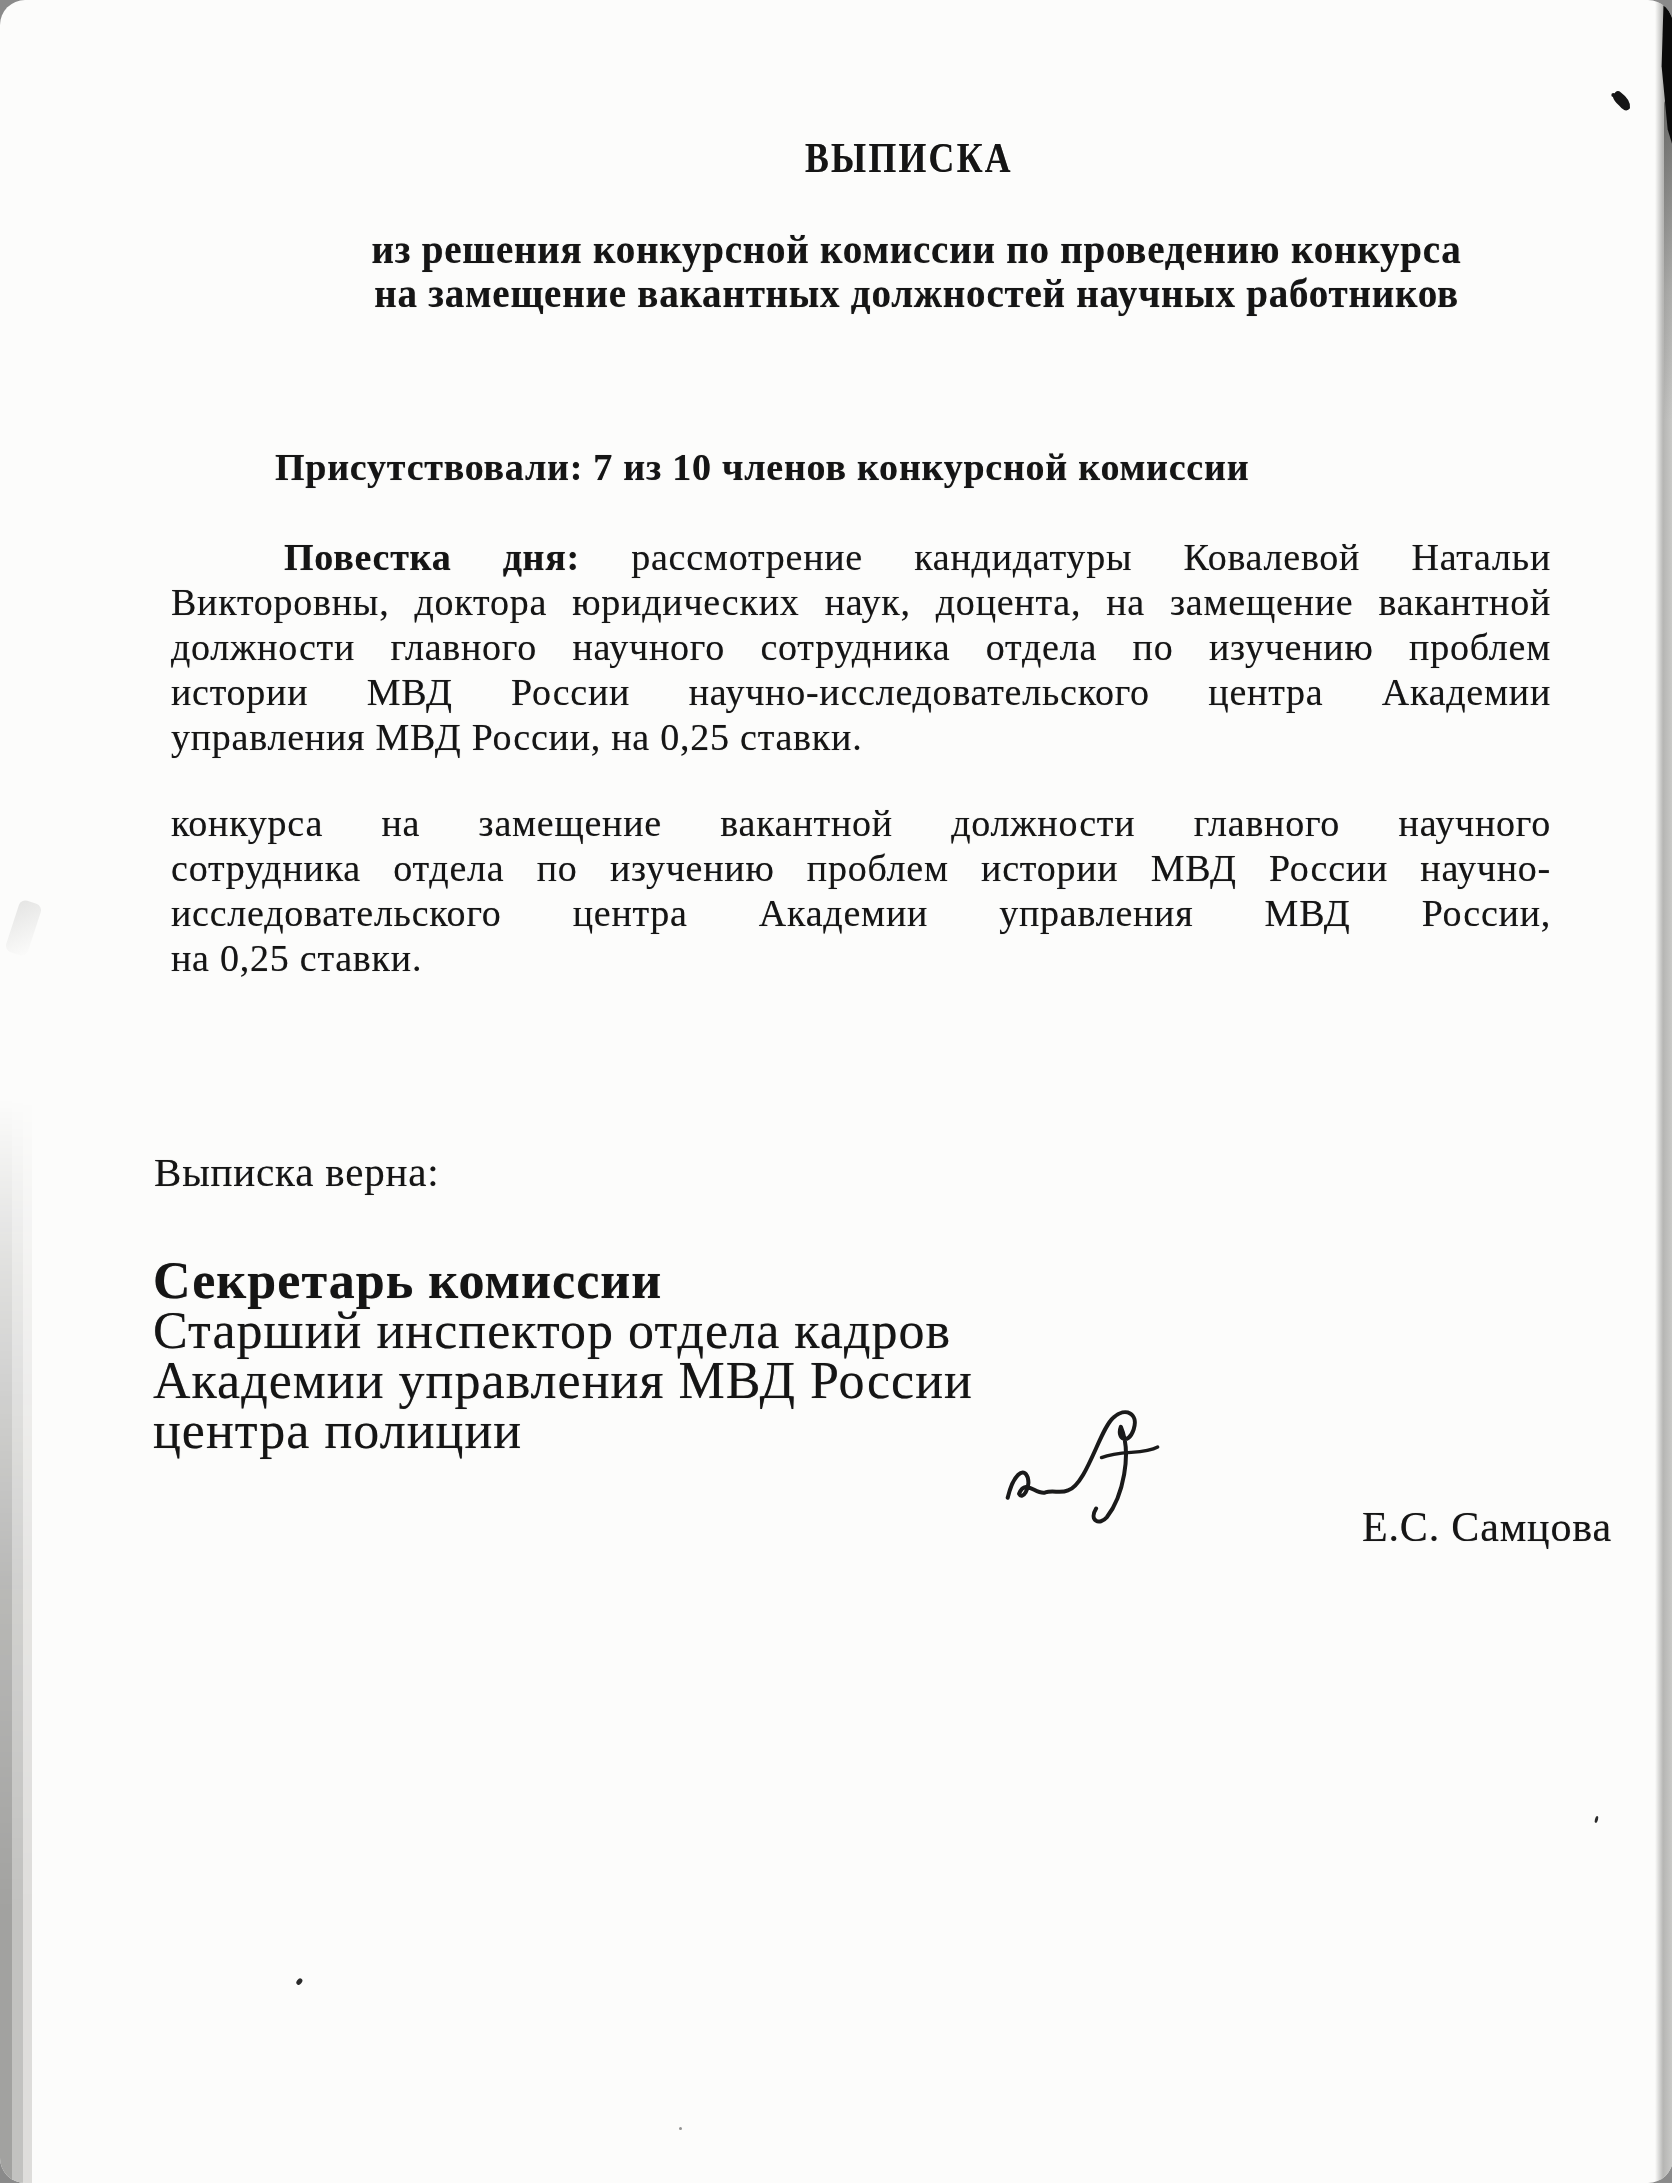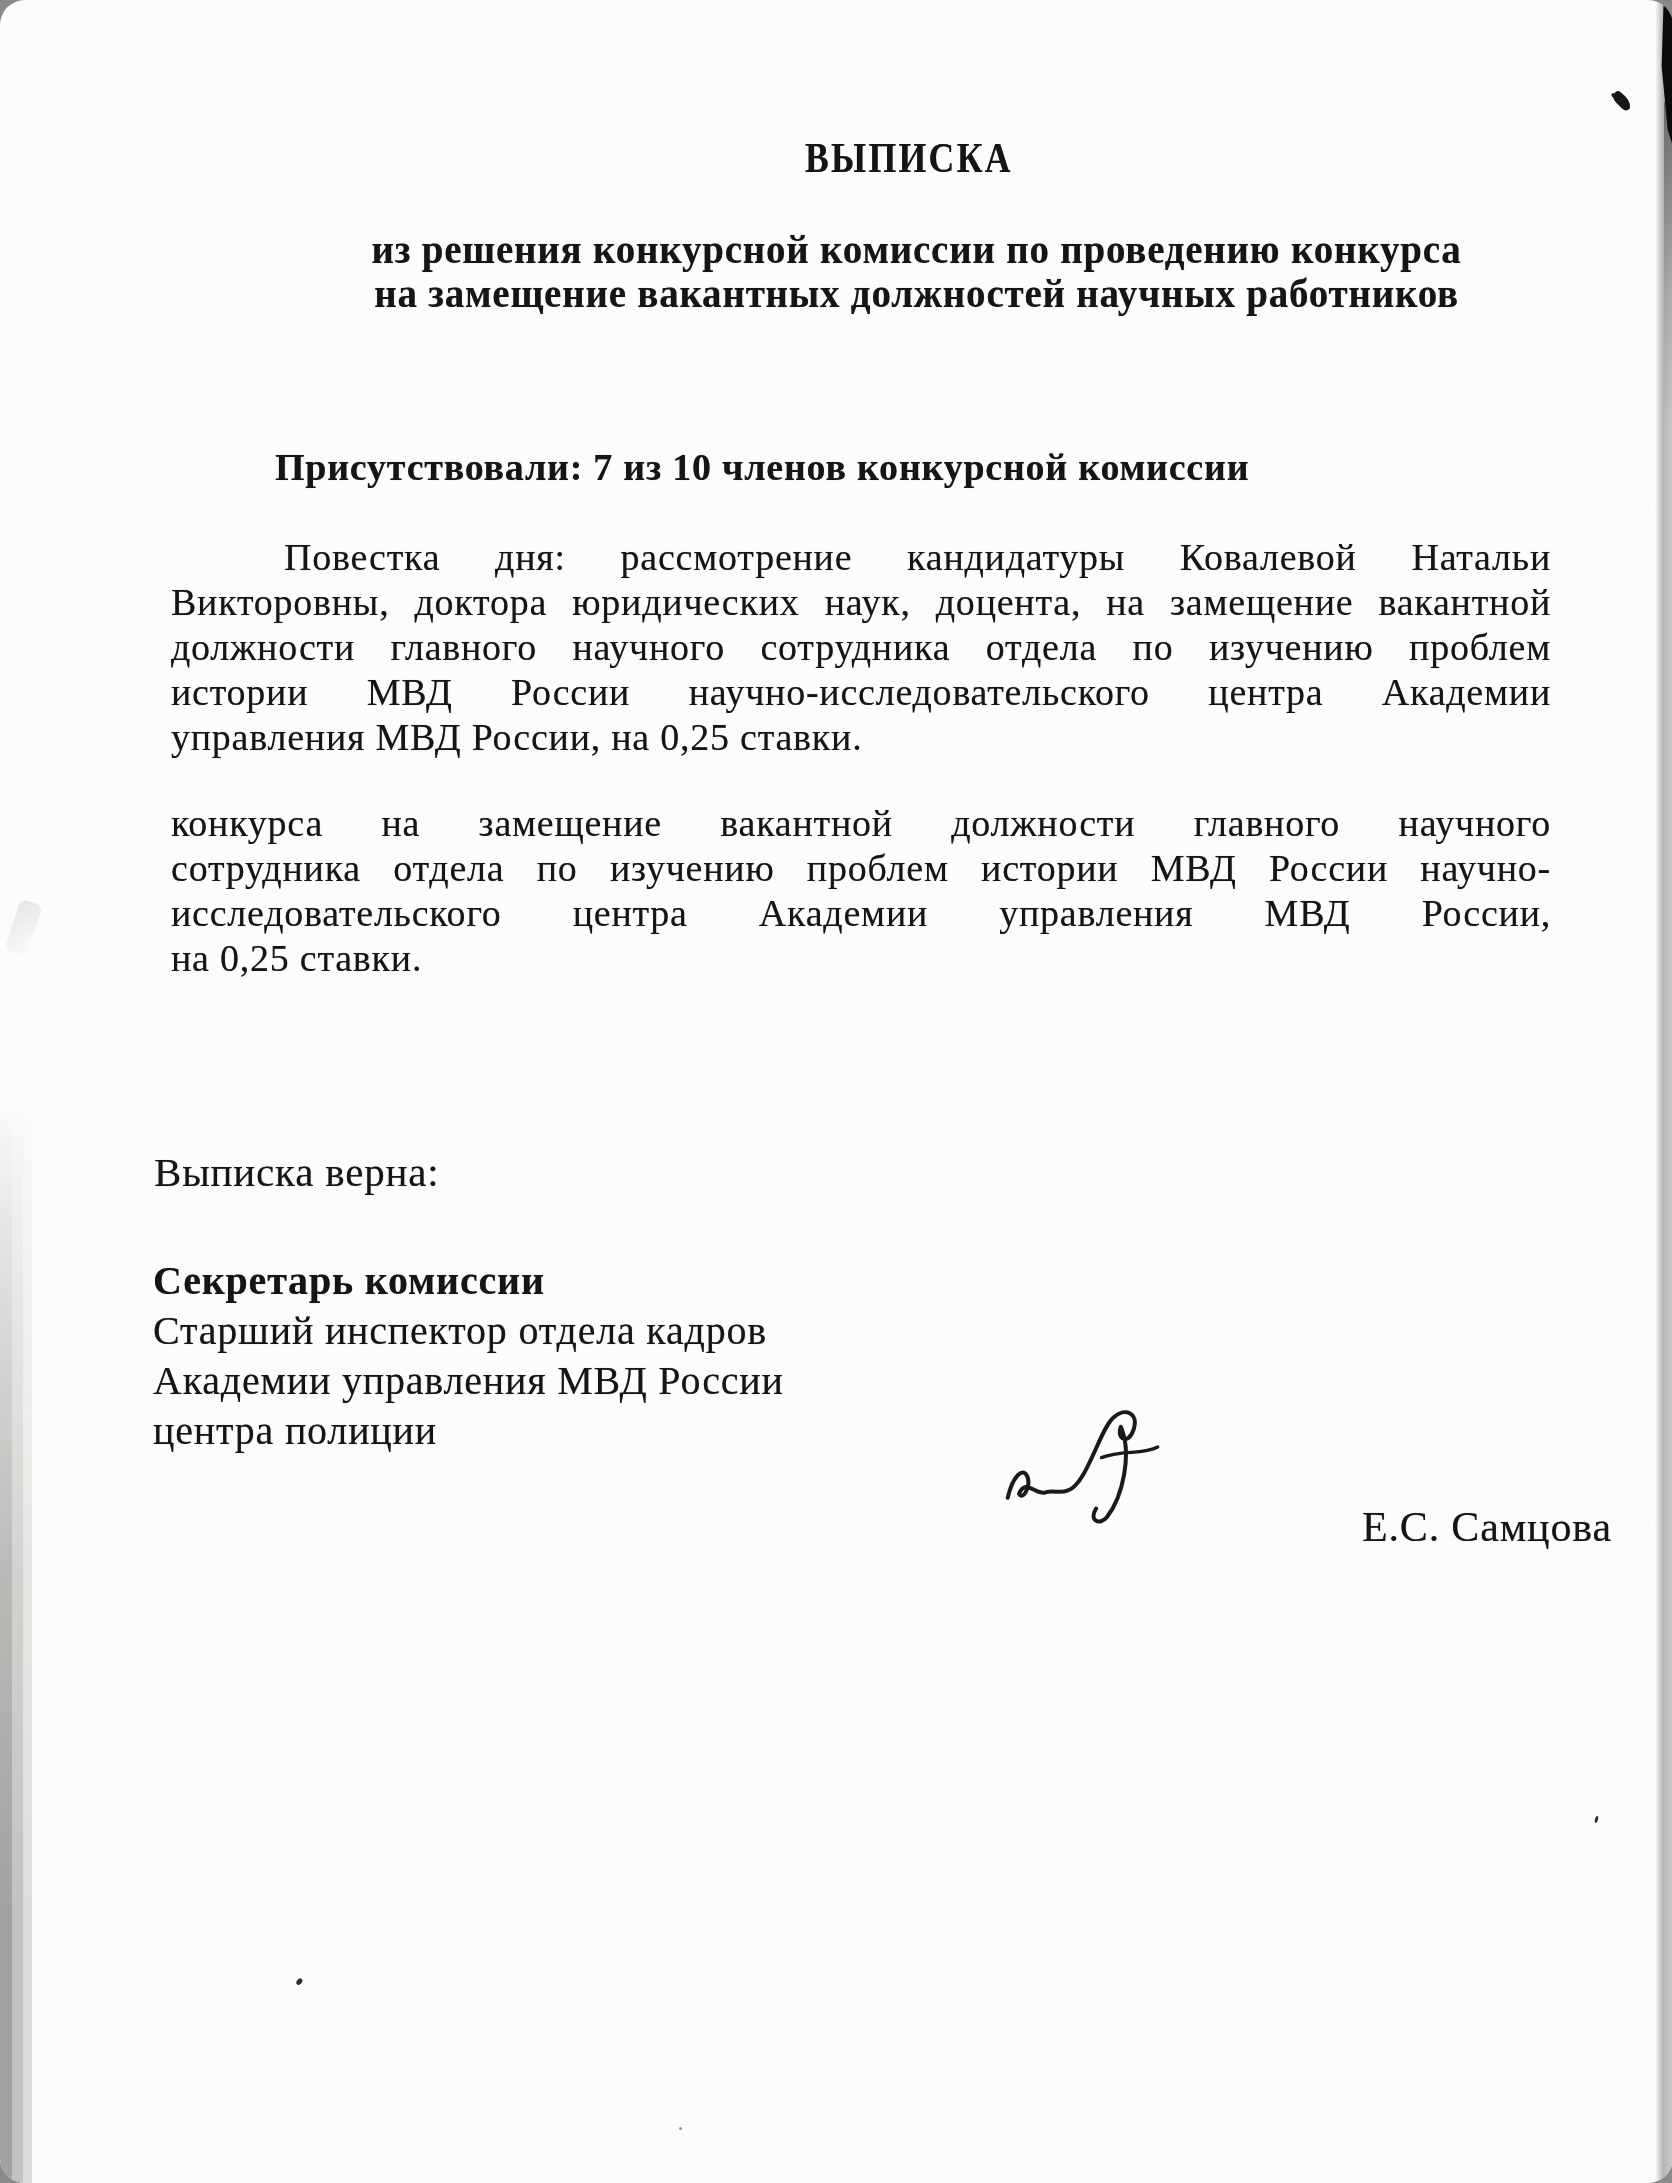--- a/index.html
+++ b/index.html
@@ -37,30 +37,30 @@
   }
   .para{
     position:absolute; left:171px; width:1380px;
     font-size:38px; line-height:45px;
   }
   .para.agenda{ top:535px; }
   .para.decision{ top:801px; }
   .jl{ text-align:justify; text-align-last:justify; }
   .jl.first{ text-indent:113px; }
   .jl.last{ text-align:center; text-align-last:left; }
-  .b{ font-weight:normal; }
+  .b{ font-weight:bold; }
 
   
   .cert{
     position:absolute; left:154px; top:1148px;
     font-size:41px; white-space:nowrap;
   }
   .secretary{
     position:absolute; left:153px; top:1256px;
-    font-size:40px; line-height:50px; white-space:nowrap;
+    font-size:52px; line-height:50px; white-space:nowrap;
   }
   .secretary .line1{ font-weight:bold; }
   .sig{
     position:absolute; left:1001px; top:1396px; width:221px; height:134px;
   }
   .sig svg{ display:block; width:100%; height:100%; }
   .signer-name{
     position:absolute; left:1362px; top:1455px;
     font-size:42px; white-space:nowrap;margin-top:48px;
   }

